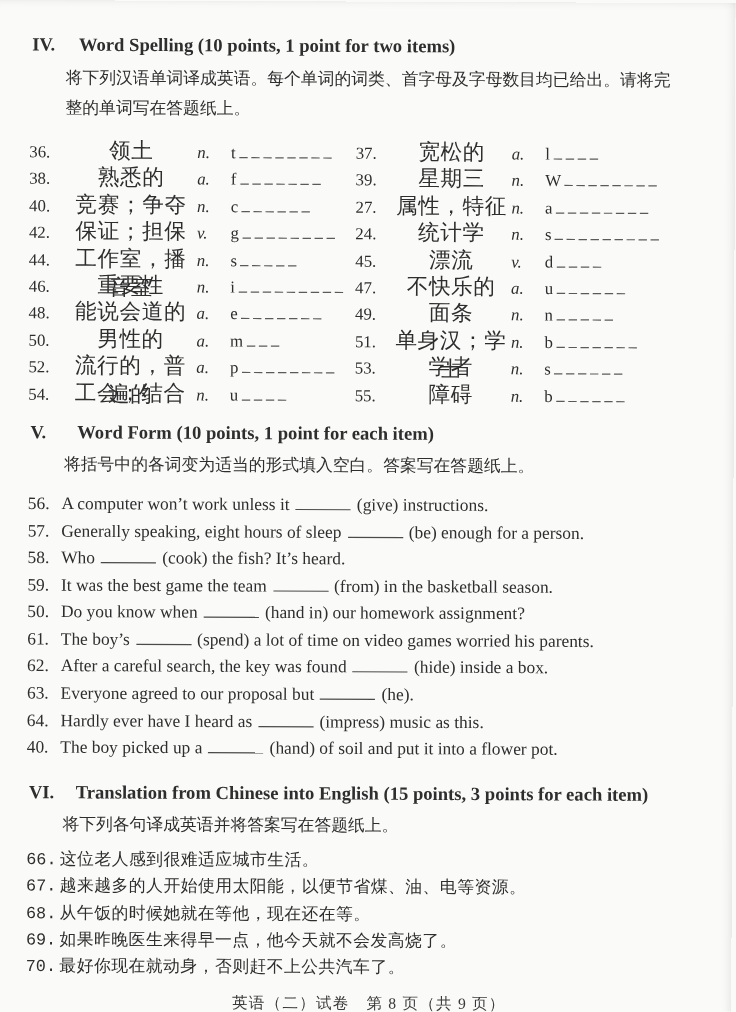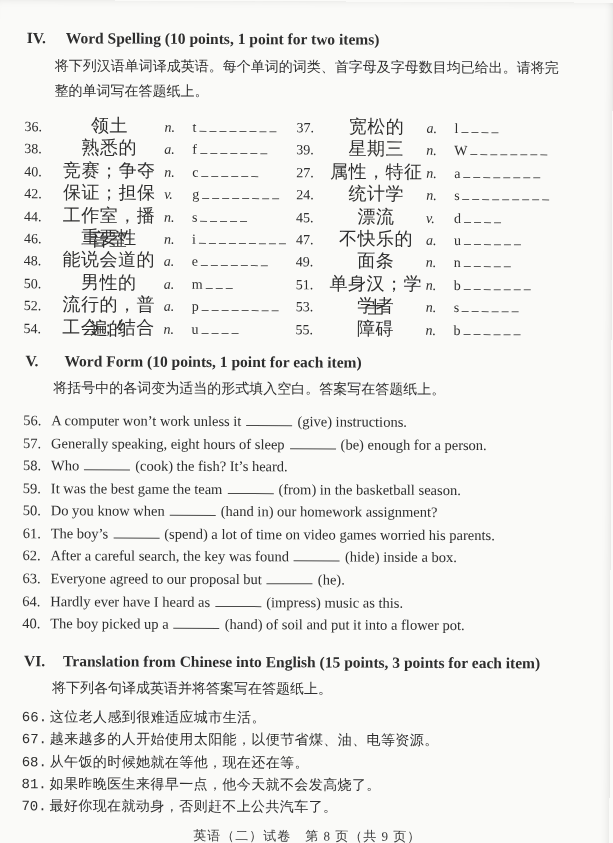--- a/index.html
+++ b/index.html
@@ -257,21 +257,21 @@
 
   <div class="cn-sentence">
     <span class="no">67.</span><span class="txt">越来越多的人开始使用太阳能，以便节省煤、油、电等资源。</span>
   </div>
 
   <div class="cn-sentence">
     <span class="no">68.</span><span class="txt">从午饭的时候她就在等他，现在还在等。</span>
   </div>
 
   <div class="cn-sentence">
-    <span class="no">81.</span><span class="txt">如果昨晚医生来得早一点，他今天就不会发高烧了。</span>
+    <span class="no">69.</span><span class="txt">如果昨晚医生来得早一点，他今天就不会发高烧了。</span>
   </div>
 
   <div class="cn-sentence">
     <span class="no">70.</span><span class="txt">最好你现在就动身，否则赶不上公共汽车了。</span>
   </div>
 </div>
   </section>
 
   <div class="footer">英语（二）试卷　第 8 页（共 9 页）</div>
 </div>

